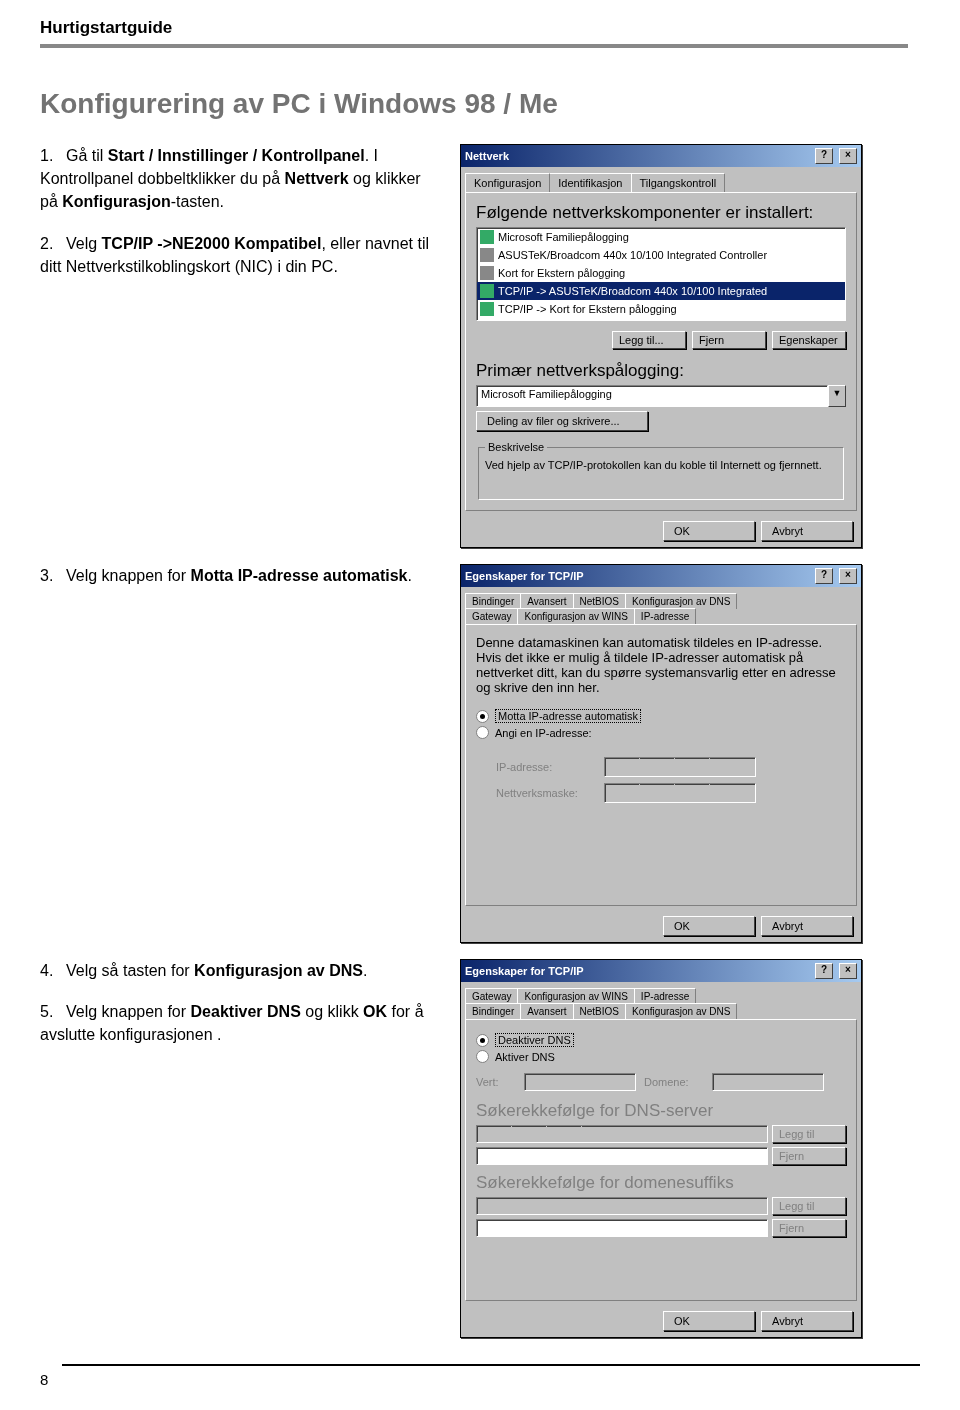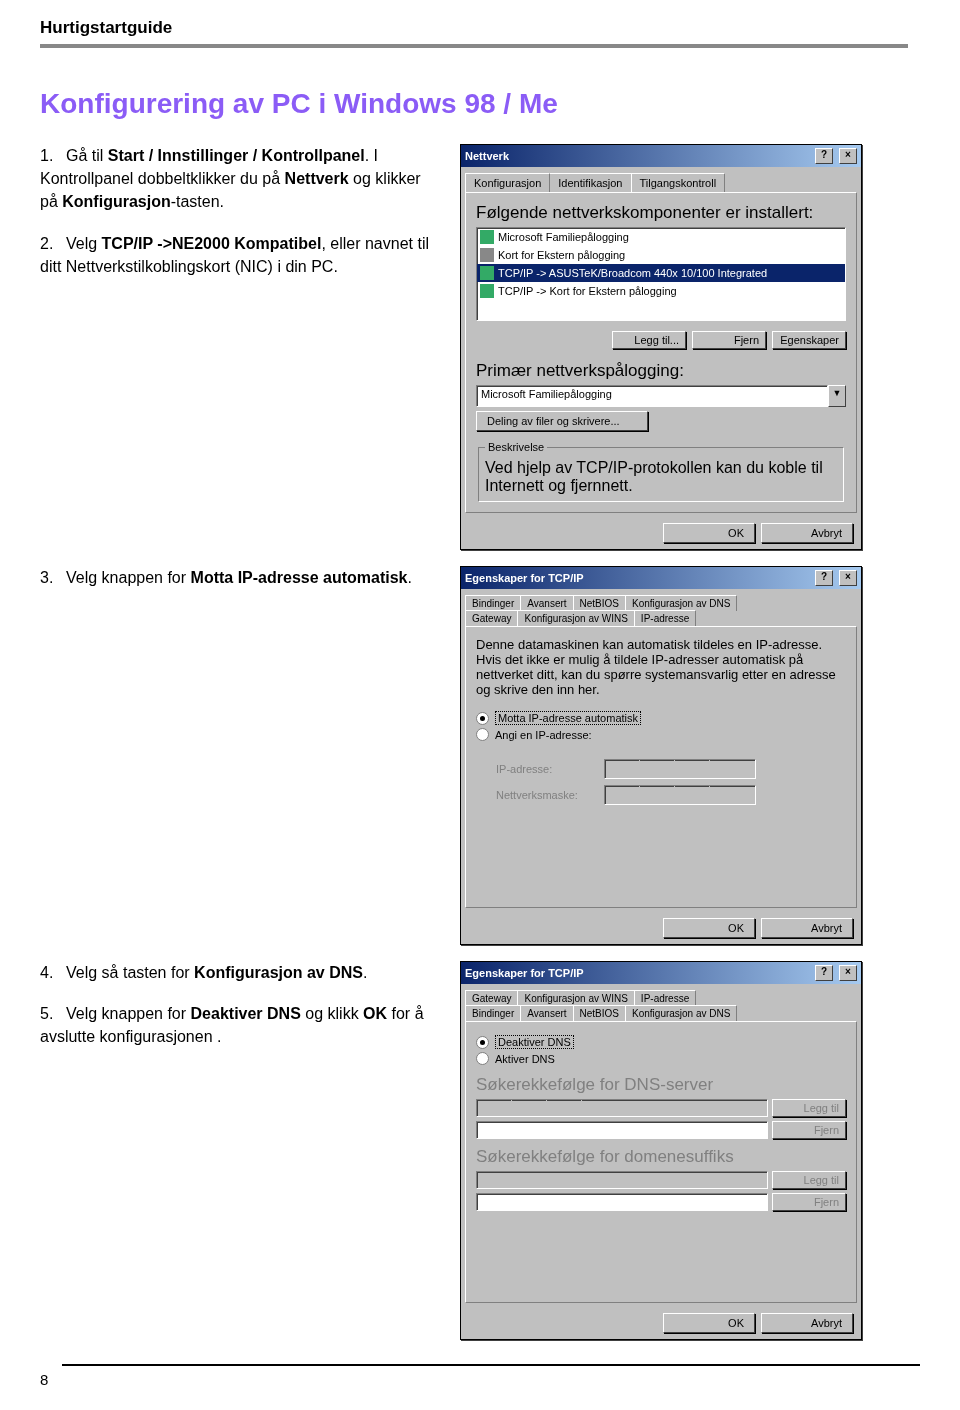--- a/index.html
+++ b/index.html
@@ -5,21 +5,21 @@
   html,body{margin:0;padding:0}
   body{
     width:960px;height:1410px;
     font-family:Arial,Helvetica,sans-serif;
     color:#000;background:#fff;
     position:relative;box-sizing:border-box;
   }
   .page{padding:18px 52px 0 40px}
   .doc-header{font-weight:bold;font-size:17px;padding-bottom:6px;border-bottom:5px solid #000;border-image:linear-gradient(#000 0 60%,#888 60% 100%) 1}
   .doc-header{border-bottom:4px double #000}
-  h1.title{font-size:28px;color:#8b5cf6;margin:40px 0 24px 0;font-weight:bold}
+  h1.title{font-size:28px;color:#737373;margin:40px 0 24px 0;font-weight:bold}
   .row{display:flex;align-items:flex-start;gap:20px;margin-bottom:16px}
   .instructions{width:400px;font-size:16px;line-height:1.45}
   .instructions b{font-weight:bold}
   .ilist{list-style:none;margin:0;padding:0}
   .ilist li{margin-bottom:18px;text-indent:0}
   .num{display:inline-block;width:26px}
   .win{font-family:Tahoma,Arial,sans-serif;font-size:11px;color:#000}
   .dlg{background:#c0c0c0;border:1px solid #000;box-shadow:1px 1px 0 #404040}
   .titlebar{background:linear-gradient(to right,#0a246a,#a6caf0);color:#fff;font-weight:bold;padding:3px 4px;display:flex;align-items:center;gap:6px}
   .titlebar .t-text{flex:1}
@@ -30,21 +30,21 @@
   .tabpanel{border:1px solid #fff;border-right-color:#808080;border-bottom-color:#808080;margin:0 4px 4px 4px;padding:10px;background:#c0c0c0}
   .label{font-size:17px;margin-bottom:4px}
   .sunken{background:#fff;border:1px solid #808080;border-right-color:#fff;border-bottom-color:#fff;box-shadow:inset 1px 1px 0 #404040}
   .listbox{height:92px;overflow:hidden}
   .listrow{padding:2px 3px;font-size:11px;display:flex;align-items:center;gap:4px}
   .listrow.sel{background:#0a246a;color:#fff}
   .ico{width:14px;height:14px;display:inline-block;background:#5a8;flex-shrink:0}
   .ico.net{background:#3a6}
   .ico.card{background:#888}
   .btnrow{display:flex;gap:6px;margin-top:10px;justify-content:flex-end}
-  .wbtn{background:#c0c0c0;border:1px solid #fff;border-right-color:#404040;border-bottom-color:#404040;box-shadow:1px 1px 0 #000;padding:3px 10px;font-size:11px;min-width:70px;text-align:right}
+  .wbtn{background:#c0c0c0;border:1px solid #fff;border-right-color:#404040;border-bottom-color:#404040;box-shadow:1px 1px 0 #000;padding:3px 10px;font-size:11px;min-width:70px;text-align:left}
   .wbtn.small{min-width:60px;padding:2px 6px}
   .wbtn.block{width:150px;text-align:left;margin-top:4px}
   .combo{display:flex}
   .combo .sunken{flex:1;padding:2px 4px;font-size:11px;height:16px}
   .combo .drop{width:16px;background:#c0c0c0;border:1px solid #fff;border-right-color:#404040;border-bottom-color:#404040;text-align:center;font-size:9px;line-height:14px}
   fieldset.grp{border:1px solid #808080;border-right-color:#fff;border-bottom-color:#fff;padding:6px;margin-top:10px}
   fieldset.grp legend{font-size:11px;padding:0 3px}
   .tabs2{display:flex;flex-wrap:wrap;margin:6px 4px 0 4px}
   .tabs2 .tab{font-size:10px;padding:2px 6px}
   .radio-row{display:flex;align-items:center;gap:6px;font-size:11px;margin:3px 0}
@@ -96,20 +96,24 @@
       </div>
       <div class="tabpanel">
         <div class="label">Følgende nettverkskomponenter er installert:</div>
         <div class="sunken listbox">
           <div class="listrow">
               <span class="ico net"></span>
               <span>Microsoft Familiepålogging</span>
             </div>
           <div class="listrow">
               <span class="ico card"></span>
+              <span>ASUSTeK/Broadcom 440x 10/100 Integrated Controller</span>
+            </div>
+          <div class="listrow">
+              <span class="ico card"></span>
               <span>Kort for Ekstern pålogging</span>
             </div>
           <div class="listrow sel">
               <span class="ico net"></span>
               <span>TCP/IP -&gt; ASUSTeK/Broadcom 440x 10/100 Integrated</span>
             </div>
           <div class="listrow">
               <span class="ico net"></span>
               <span>TCP/IP -&gt; Kort for Ekstern pålogging</span>
             </div>
@@ -120,21 +124,21 @@
           <div class="wbtn small">Egenskaper</div>
         </div>
         <div class="label" style="margin-top:12px">Primær nettverkspålogging:</div>
         <div class="combo">
           <div class="sunken">Microsoft Familiepålogging</div>
           <div class="drop">▼</div>
         </div>
         <div class="wbtn block">Deling av filer og skrivere...</div>
         <fieldset class="grp">
           <legend>Beskrivelse</legend>
-          <div style="font-size:16px;min-height:34px">Ved hjelp av TCP/IP-protokollen kan du koble til Internett og fjernnett.</div>
+          <div style="font-size:11px;min-height:34px">Ved hjelp av TCP/IP-protokollen kan du koble til Internett og fjernnett.</div>
         </fieldset>
       </div>
       <div class="bottom-btns">
         <div class="wbtn">OK</div>
         <div class="wbtn">Avbryt</div>
       </div>
     </div>
   </div>
 
   <div class="row">
@@ -230,20 +234,26 @@
       </div>
       <div class="tabpanel" style="min-height:260px">
         <div class="radio-row">
           <span class="radio on"></span>
           <span style="border:1px dotted #000;padding:0 2px">Deaktiver DNS</span>
         </div>
         <div class="radio-row">
           <span class="radio"></span>
           <span>Aktiver DNS</span>
         </div>
+        <div class="field-row dis" style="margin-top:10px">
+          <span class="flab disabled" style="width:40px">Vert:</span>
+          <div class="sunken" style="width:110px;height:16px;background:#c0c0c0"></div>
+          <span class="flab disabled" style="width:60px">Domene:</span>
+          <div class="sunken" style="width:110px;height:16px;background:#c0c0c0"></div>
+        </div>
         <div class="label disabled" style="margin-top:10px">Søkerekkefølge for DNS-server</div>
         <div class="srch-row">
           <div class="sunken ipbox dis" style="width:150px;display:flex;background:#c0c0c0">
             <div class="ipseg"></div>
               <div class="ipseg"></div>
               <div class="ipseg"></div>
               <div class="ipseg" style="border:none"></div>
           </div>
           <div class="wbtn small disabled">Legg til</div>
         </div>

